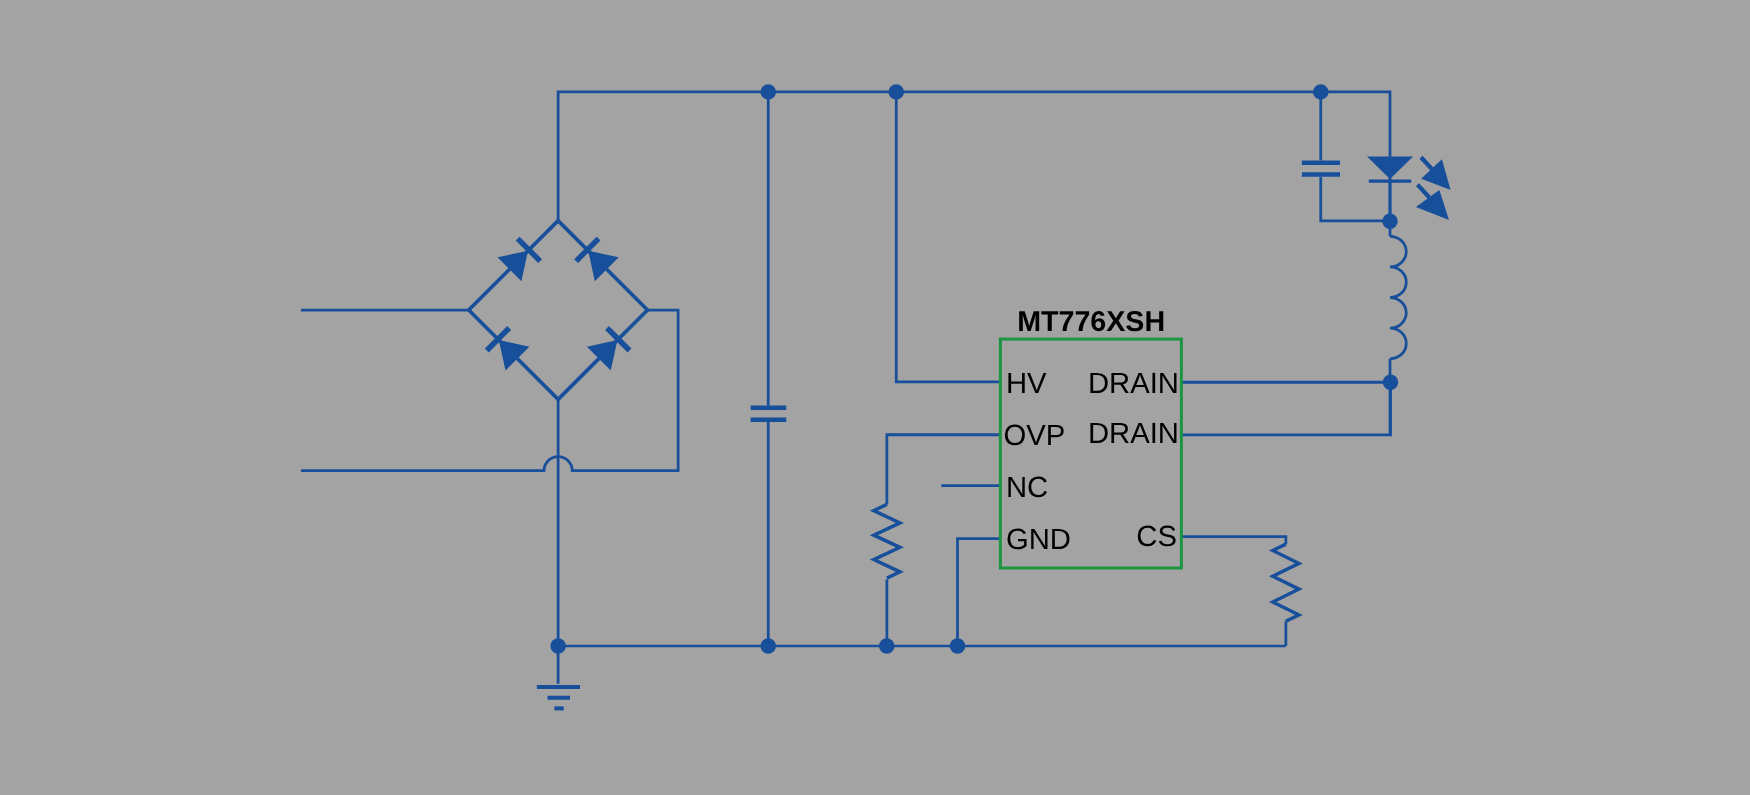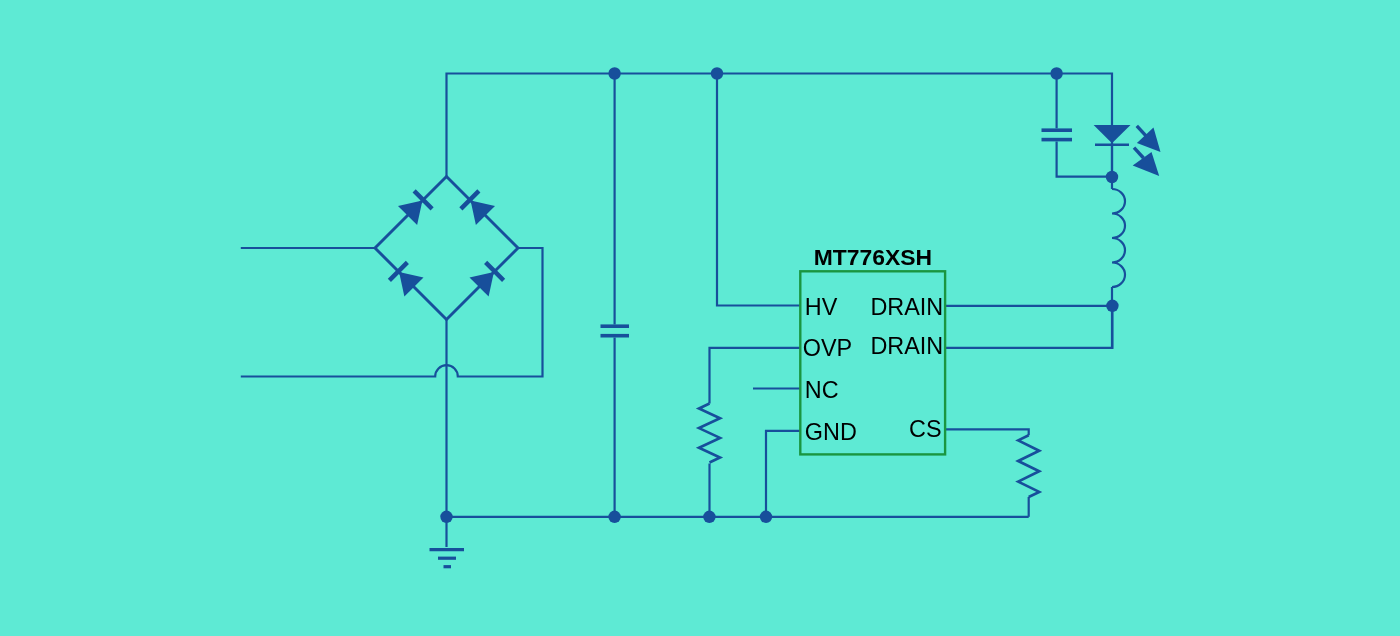--- a/index.html
+++ b/index.html
@@ -1,16 +1,16 @@
 <!DOCTYPE html>
 <html><head>
 <meta charset="utf-8">
 <style>
   html,body{margin:0;padding:0;background:#ffffff;}
-  #page{width:1400px;height:636px;position:relative;overflow:hidden;background:#5eead4;}
+  #page{width:1400px;height:636px;position:relative;overflow:hidden;background:#a3a3a3;}
   svg{display:block;}
   text{font-family:"Liberation Sans", sans-serif;}
 </style>
 </head>
 <body>
 <div id="page">
 <svg width="1400" height="636" viewBox="0 0 1400 636">
   <g stroke="#174f9b" stroke-width="2.2" fill="none">
 
     <path d="M446.5,176.5 V73.5 H1112 V125.1"></path>

